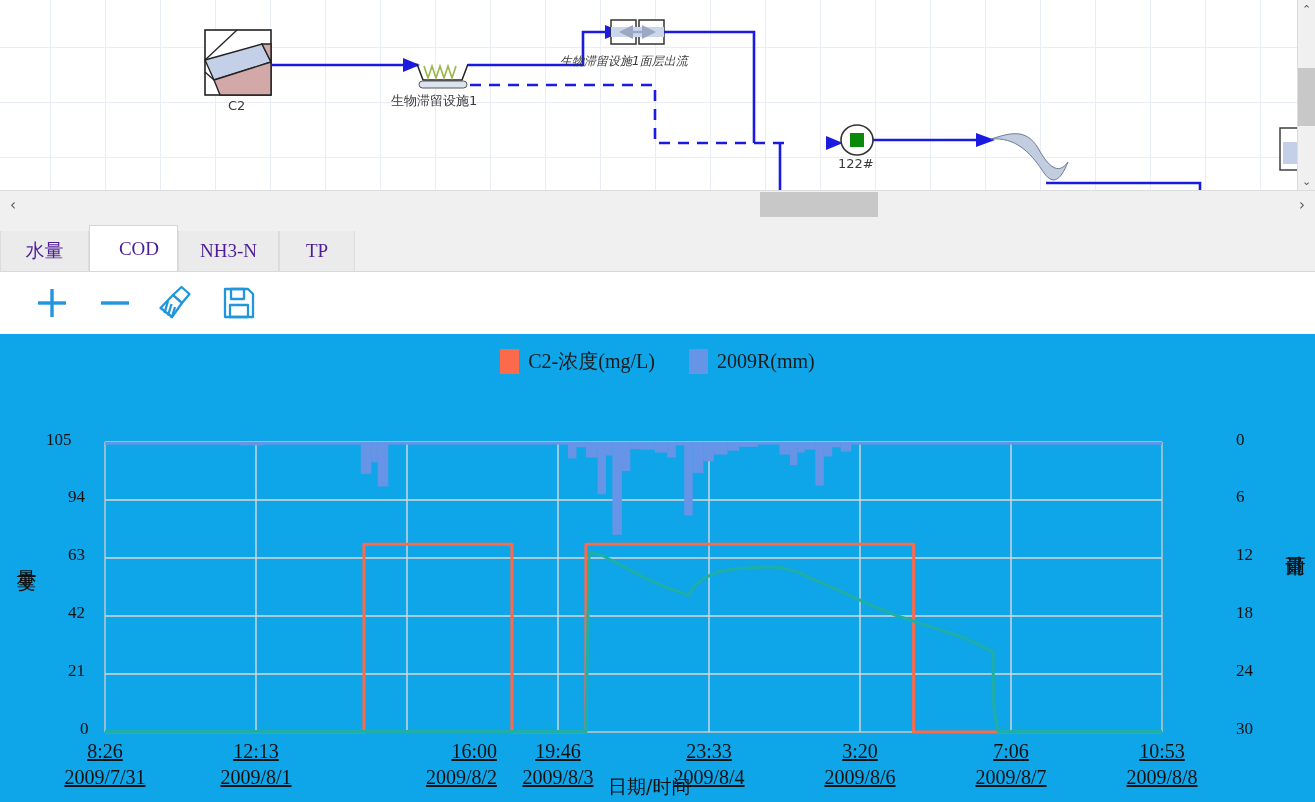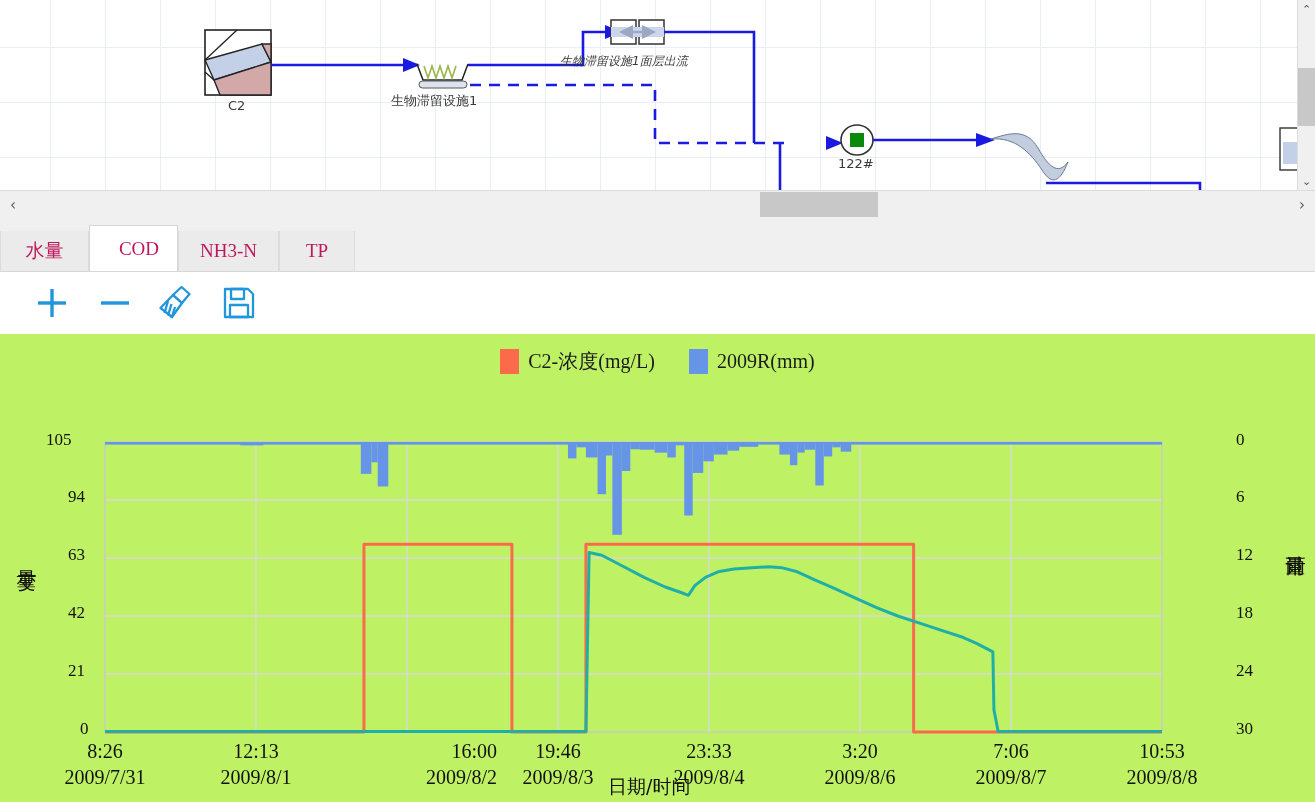--- a/index.html
+++ b/index.html
@@ -64,37 +64,37 @@
   .vscroll .vthumb{position:absolute;left:0;top:68px;width:17px;height:58px;background:#c8c8c8;cursor:pointer;}
 
   
   .tabbar{
     position:absolute;left:0;top:219px;width:1315px;height:52px;
     background:#f0f0f0;border-bottom:1px solid #d8d8d8;
   }
   .tab{
     position:absolute;top:12px;height:40px;box-sizing:border-box;
     display:flex;align-items:center;justify-content:center;
-    font-family:"Liberation Serif", serif;font-size:19px;color:#be185d;
+    font-family:"Liberation Serif", serif;font-size:19px;color:#4c1d95;
     background:#ebebeb;border-left:1px solid #dcdcdc;border-right:1px solid #dcdcdc;
     cursor:pointer;user-select:none;
   }
   .tab.active{
     top:6px;height:46px;background:#ffffff;border:1px solid #d6d6d6;border-bottom:none;
   }
 
   
   .toolbar{position:absolute;left:0;top:272px;width:1315px;height:62px;background:#ffffff;}
   .tool{
     position:absolute;top:8px;width:46px;height:46px;
     display:flex;align-items:center;justify-content:center;cursor:pointer;
   }
 
   
-  .chart{position:absolute;left:0;top:334px;width:1315px;height:468px;background:#bef264;}
+  .chart{position:absolute;left:0;top:334px;width:1315px;height:468px;background:#0ea5e9;}
   .legend{
     position:absolute;left:0;top:10px;width:1315px;height:34px;
     display:flex;align-items:center;justify-content:center;gap:34px;
   }
   .legend-item{display:flex;align-items:center;gap:9px;}
   .legend-swatch{width:19px;height:25px;display:block;}
   .legend-text{
     font-family:"Liberation Serif", serif;font-size:20px;color:#1b1b1b;white-space:nowrap;
   }
 
@@ -103,21 +103,21 @@
   .axis-num{
     position:absolute;font-family:"Liberation Serif", serif;font-size:17px;color:#111;
     white-space:nowrap;
   }
   .axis-title-v{
     position:absolute;font-family:"DejaVu Sans", sans-serif;font-size:20px;color:#111;
     writing-mode:vertical-rl;text-orientation:upright;white-space:nowrap;letter-spacing:-1px;
   }
   .xtick{
     position:absolute;text-align:center;font-family:"Liberation Serif", serif;
-    font-size:20px;color:#111;line-height:26px;white-space:nowrap;
+    font-size:20px;color:#111;line-height:26px;white-space:nowrap;text-decoration:underline;
   }
   .xaxis-title{
     position:absolute;font-family:"DejaVu Sans", sans-serif;font-size:19px;color:#111;
     white-space:nowrap;
   }
 </style>
 </head>
 <body>
 
 <div id="app">

